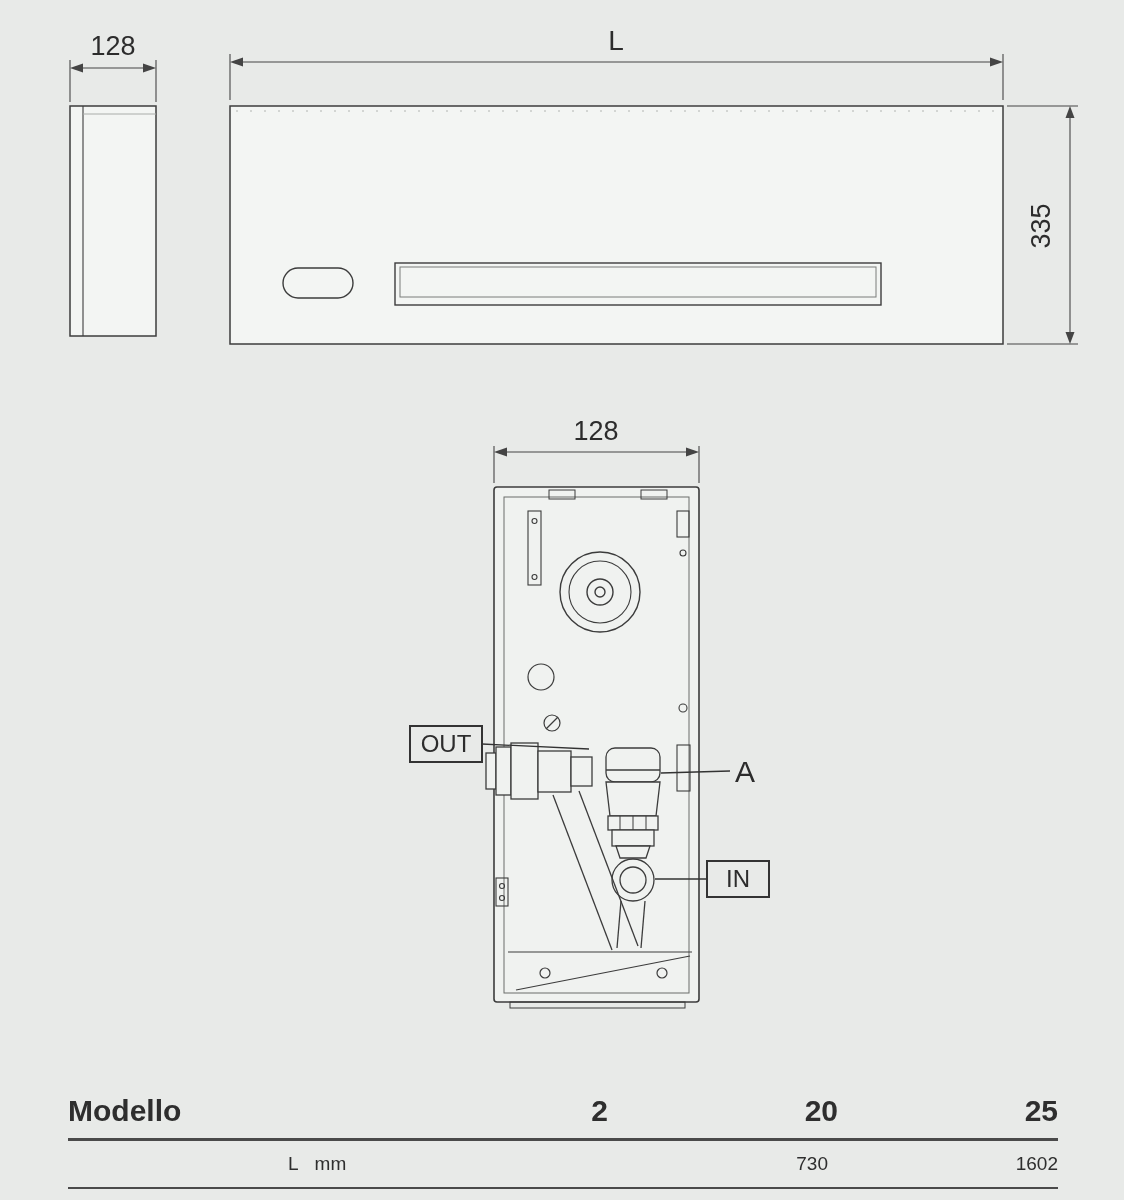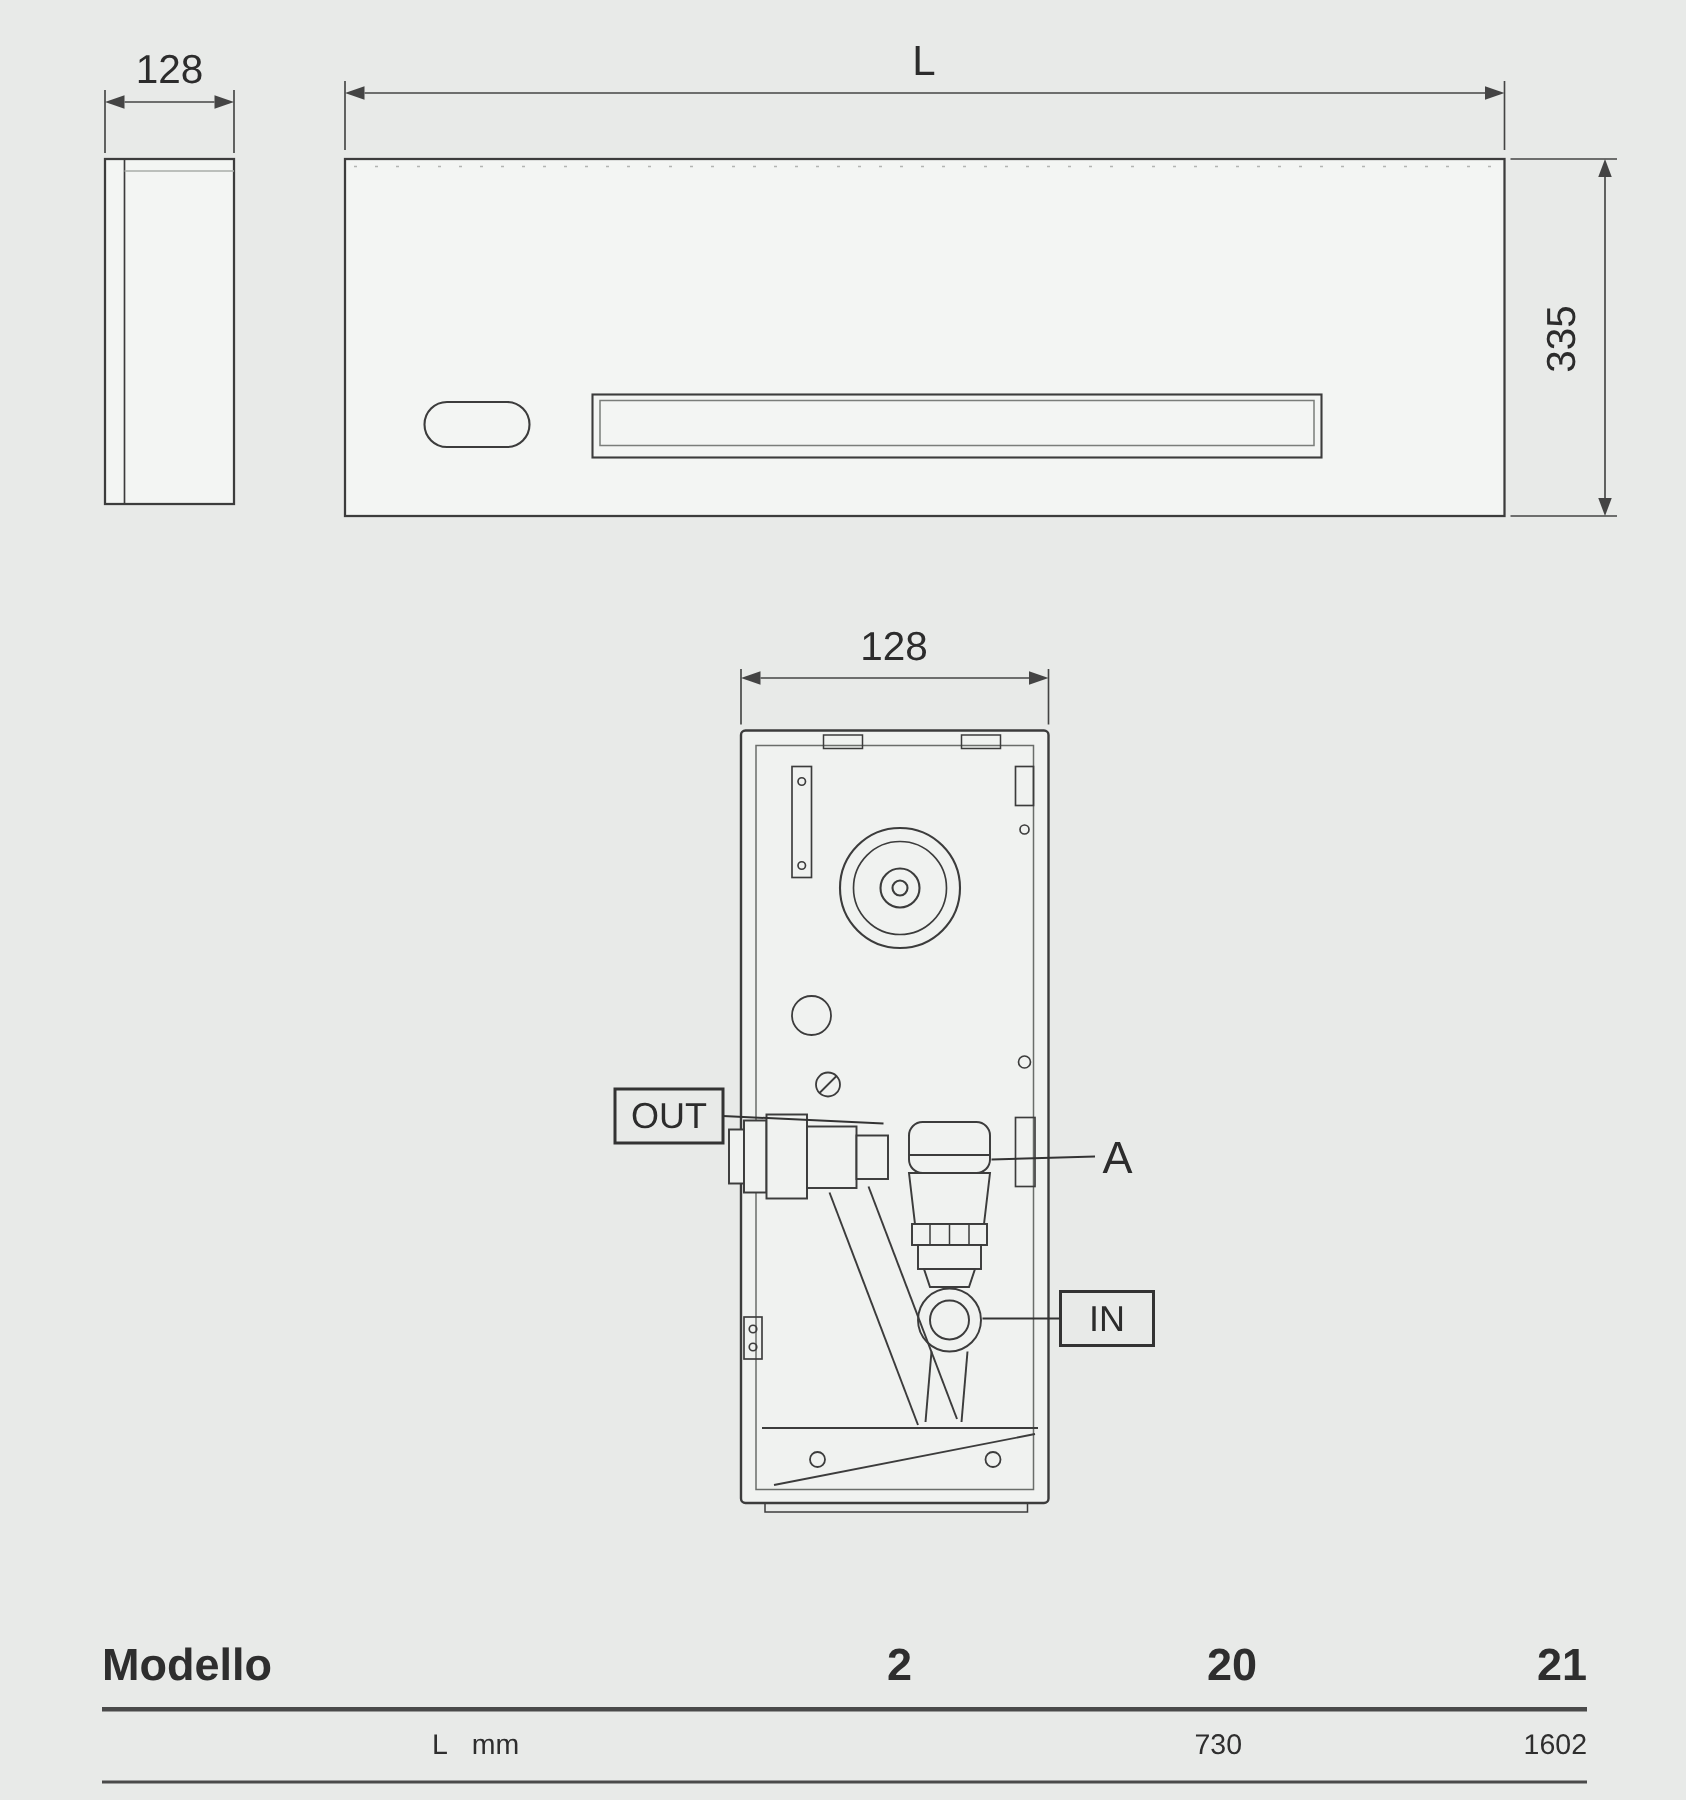--- a/index.html
+++ b/index.html
@@ -193,21 +193,21 @@
     <rect x="707" y="861" width="62" height="36" fill="#e8eae8" stroke-width="2"></rect>
     <text class="callout-text" x="738" y="887" text-anchor="middle" stroke="none">IN</text>
   </g>
 </svg>
 
 <div class="spec-table">
   <div class="trow header">
     <div class="cell lab">Modello</div>
     <div class="cell c1">2</div>
     <div class="cell c2">20</div>
-    <div class="cell c3">21</div>
+    <div class="cell c3">25</div>
   </div>
   <div class="trow data">
     <div class="cell lab">
       <span>L</span><span class="unit">mm</span>
     </div>
     <div class="cell c1">730</div>
     <div class="cell c2">1602</div>
   </div>
 </div>
 

